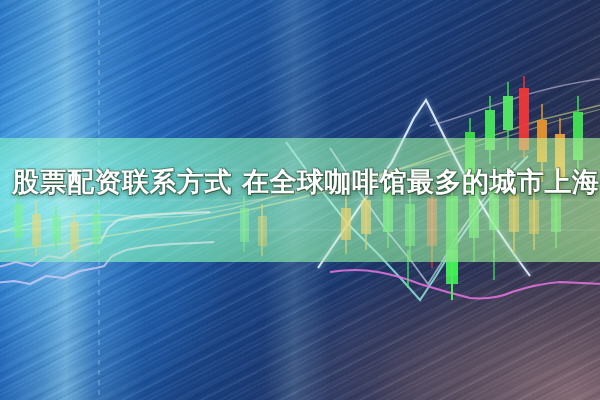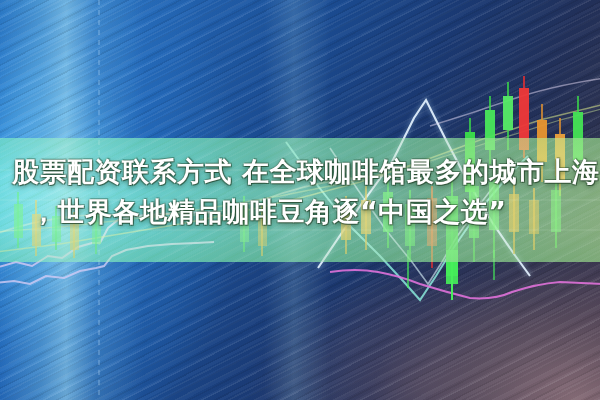--- a/index.html
+++ b/index.html
@@ -104,22 +104,22 @@
       rgba(70,160,85,.06) 70%,
       rgba(60,150,80,.20) 100%);
   }
 
   
   #chart-svg { position:absolute; inset:0; width:600px; height:400px; }
 
   
   #headline {
     position:absolute;
-    left:0; right:0; top:152px;
-    text-align:left;
+    left:0; right:0; top:162px;
+    text-align:right;
     padding:0 12px;
     z-index:9;
   }
   .hl-line {
     display:block;
     font-family:"DejaVu Sans","Liberation Sans",sans-serif;
     font-weight:700;
     font-size:27px;
     line-height:40px;
     letter-spacing:.5px;
@@ -299,16 +299,15 @@
       <line x1="0" y1="200" x2="600" y2="200"></line>
       <line x1="0" y1="230" x2="600" y2="230"></line>
     </g>
   </svg>
 
   <div id="green-band"></div>
   <div id="green-band-soft"></div>
 
   <div id="headline">
     <span class="hl-line" id="hl-line1">股票配资联系方式 在全球咖啡馆最多的城市上海</span>
-    <span class="hl-line" id="hl-line2">，世界各地精品咖啡豆角逐“中国之选”</span>
   </div>
 
 </div>
 
 </body></html>

